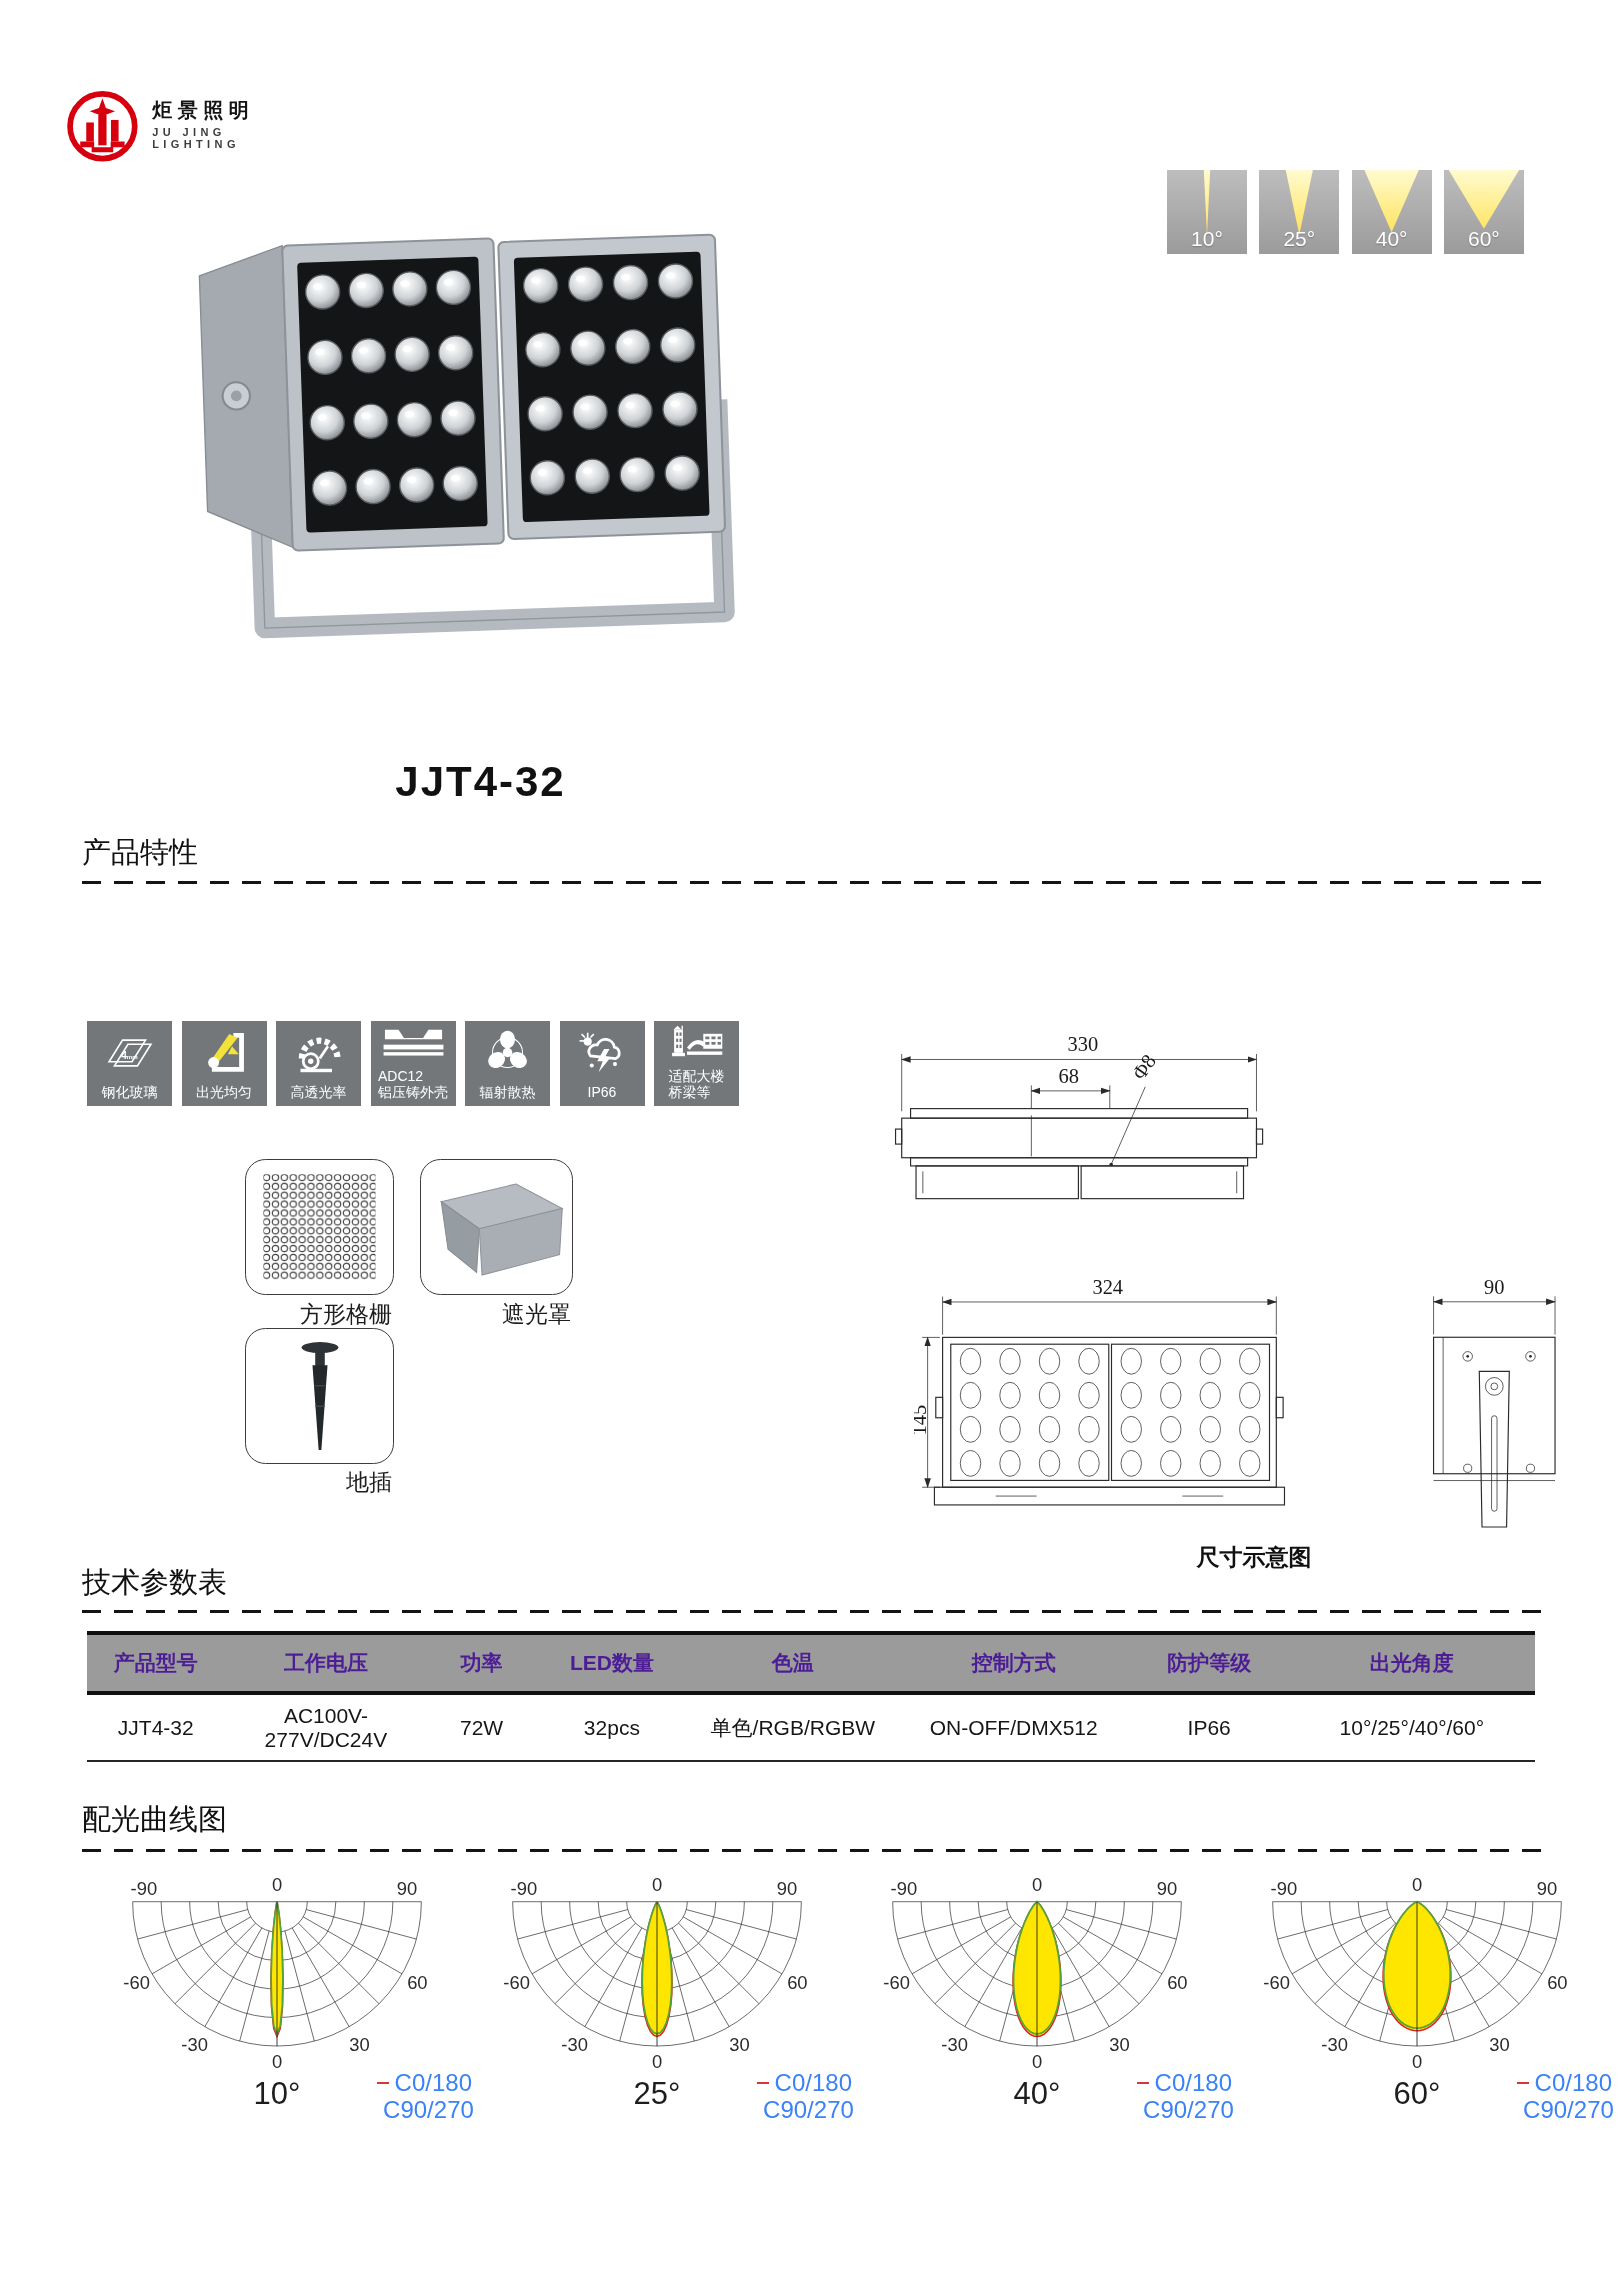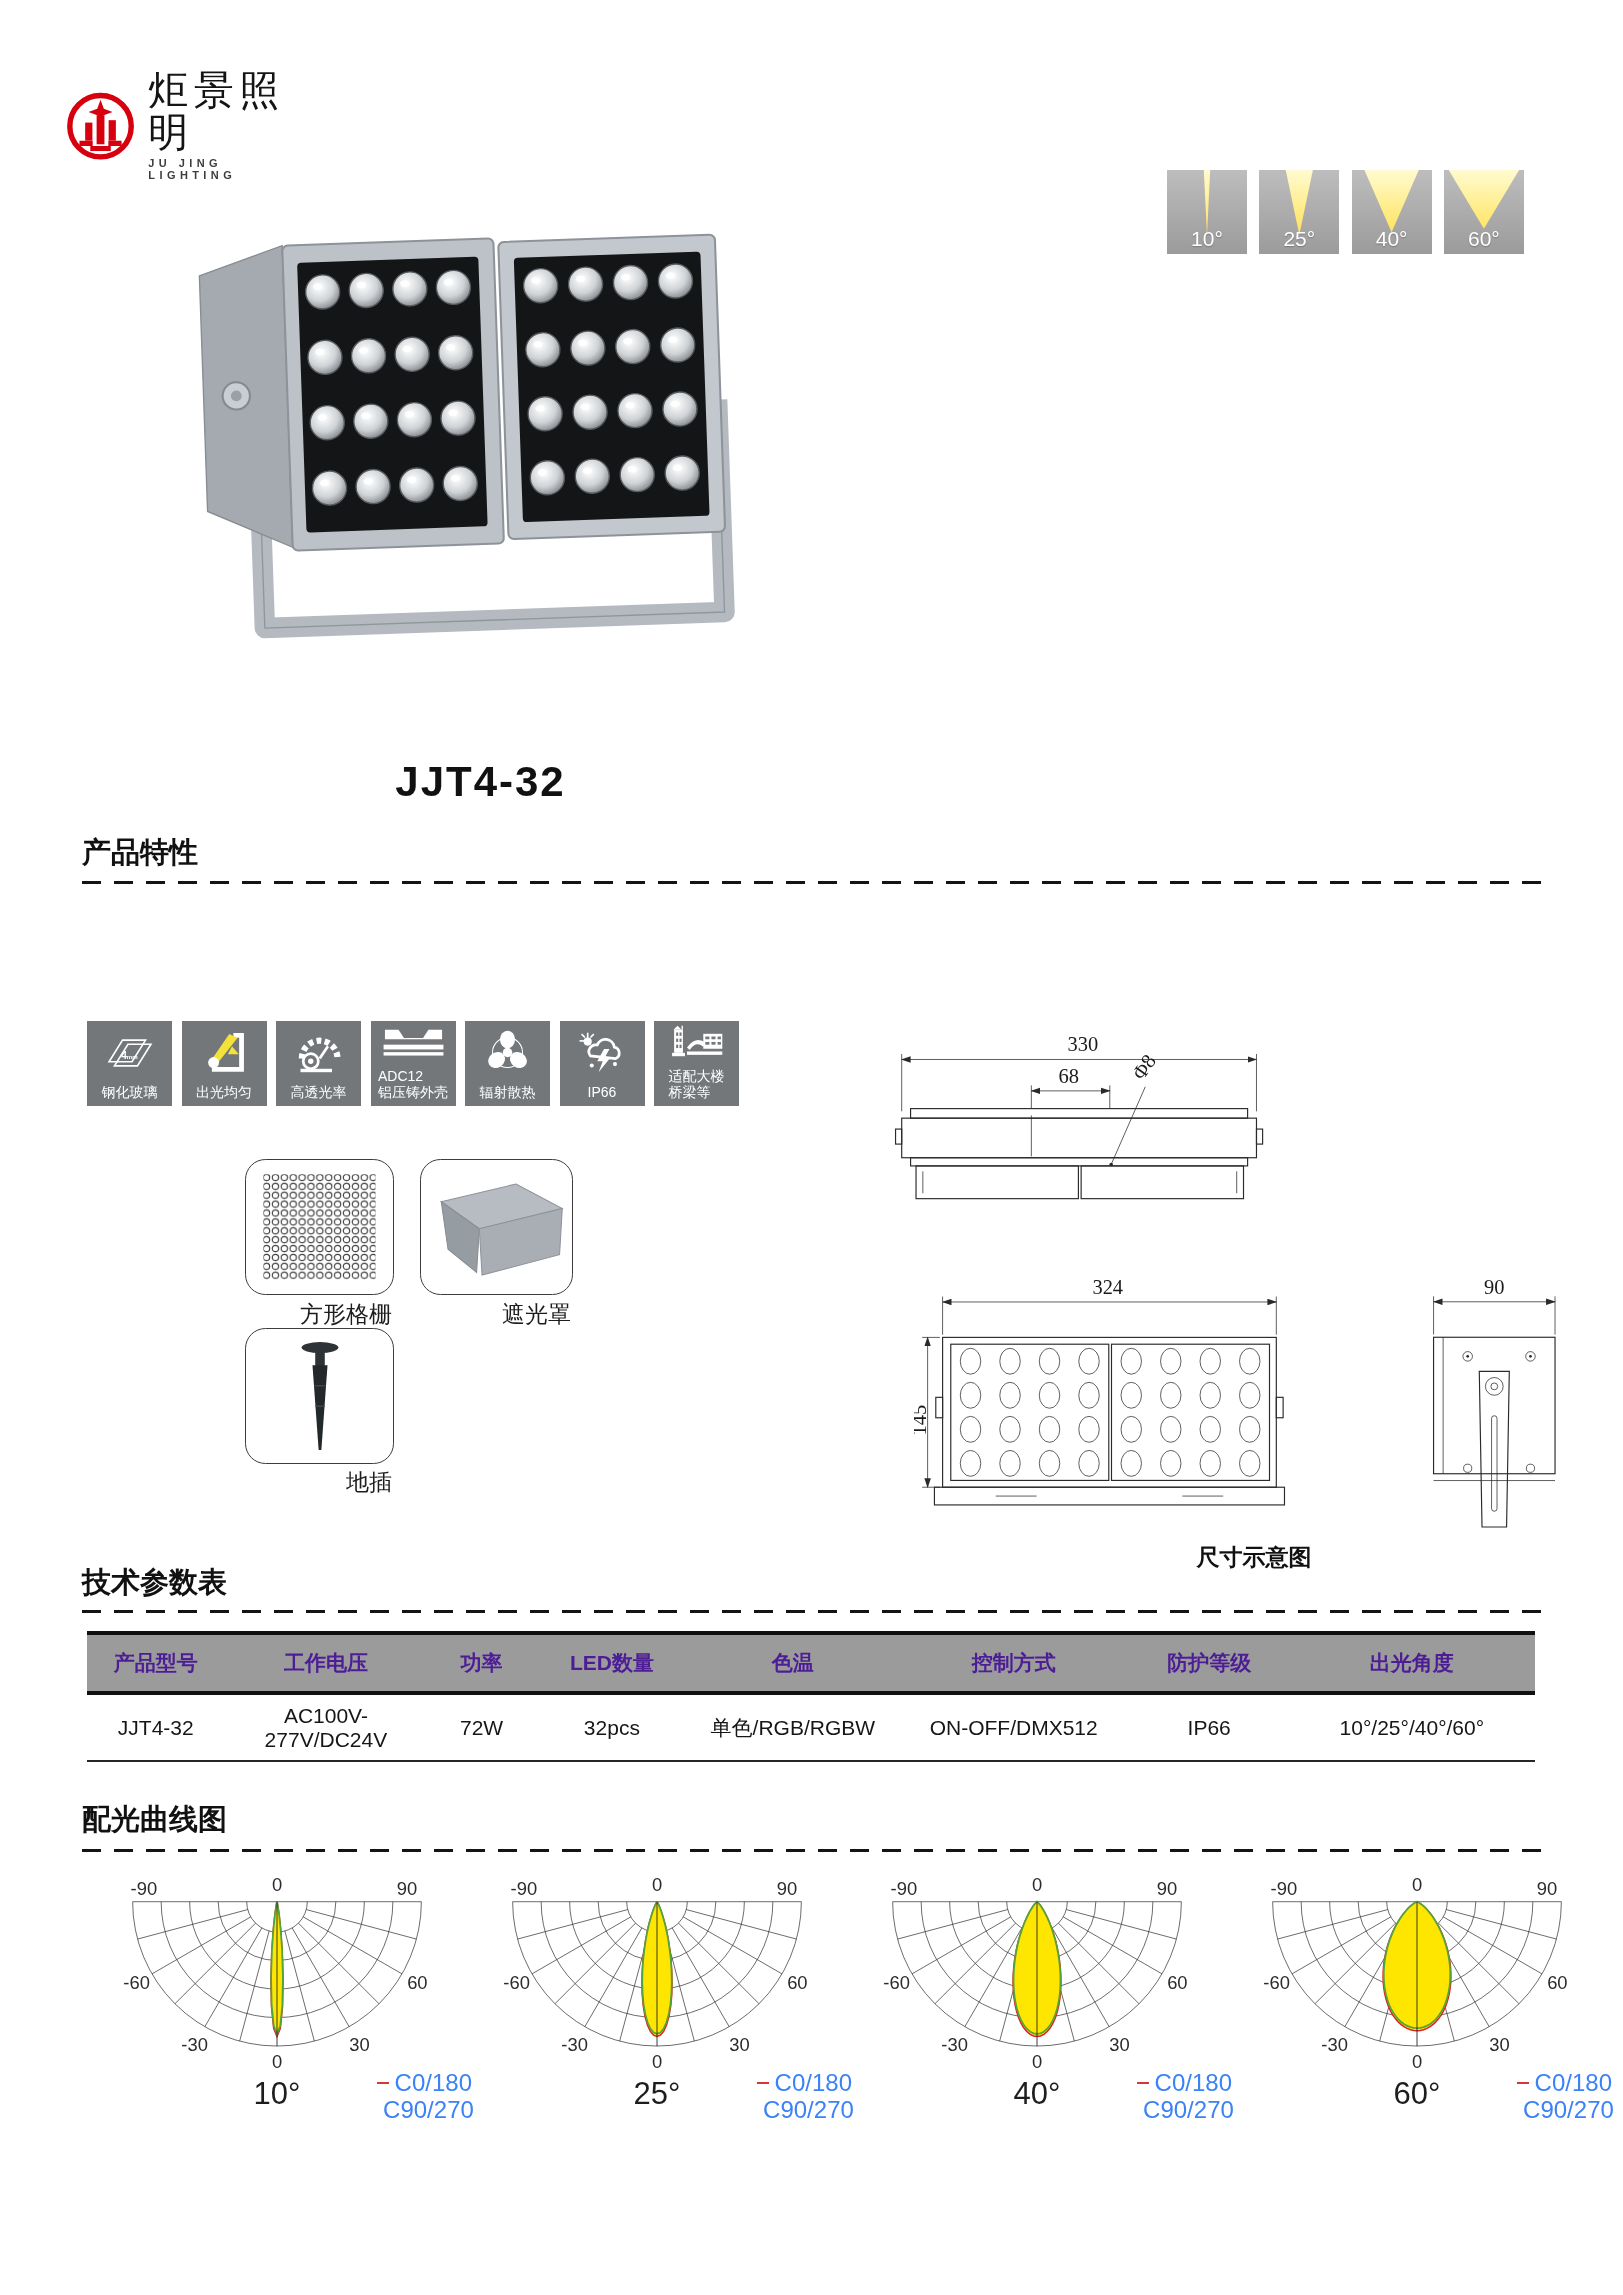--- a/index.html
+++ b/index.html
@@ -2,36 +2,36 @@
 <html style="font-size:11px"><head>
 <meta charset="utf-8">
 <style>
   html,body{margin:0;padding:0;background:#888;}
   .page{position:relative;width:1623px;height:2295px;background:#ffffff;overflow:hidden;
         font-family:"Liberation Sans", sans-serif;color:#1c1c1c;}
   .abs{position:absolute;}
 
   
   .logo{left:65px;top:74px;width:245px;height:102px;display:flex;align-items:center;gap:12.3px;}
-  .logo-text .cn{font-size:40px;font-weight:400;letter-spacing:5.5px;color:#141414;line-height:1.05;}
+  .logo-text .cn{font-size:20px;font-weight:700;letter-spacing:5.5px;color:#141414;line-height:1.05;}
   .logo-text .en{font-size:11px;font-weight:700;letter-spacing:4.4px;color:#3d3d3d;margin-top:4.1px;}
 
   
   .beamrow{left:1167px;top:170px;display:flex;gap:12.3px;}
   .beamtile{position:relative;width:80px;height:84px;background:linear-gradient(180deg,#bdbdbd,#9b9b9b);overflow:hidden;}
   .beamcone{position:absolute;inset:0;background:linear-gradient(180deg,#fffbd0 0%,#ffed8a 45%,#ffd83e 100%);}
   .b10{clip-path:polygon(46% 0,54% 0,50% 78%);}
   .b25{clip-path:polygon(33% 0,67% 0,50% 77%);}
   .b40{clip-path:polygon(16% 0,84% 0,50% 74%);}
   .b60{clip-path:polygon(6% 0,94% 0,50% 70%);}
   .beamlabel{position:absolute;bottom:2.7px;width:100%;text-align:center;color:#fff;font-size:21px;font-weight:500;text-shadow:0 0.7px 1.4px rgba(0,0,0,.25);}
 
   
   .model-title{left:160px;top:758px;width:641px;text-align:center;font-size:42px;font-weight:800;letter-spacing:2px;color:#111;}
-  .section-h{font-size:29px;font-weight:700;color:#111;}
+  .section-h{font-size:29px;font-weight:400;color:#111;}
   .dashline{height:3.4px;background:repeating-linear-gradient(90deg,#141414 0 19px,transparent 19px 32px);}
 
   .bullets{left:82px;top:899px;width:968px;font-size:22.5px;color:#222;}
   .bullets .li{margin-bottom:14.3px;line-height:1.25;}
   .bullets .li::before{content:"●";font-size:15px;vertical-align:2px;margin-right:4.1px;}
 
   
   .badges{left:87px;top:1021px;display:flex;gap:9.5px;}
   .badge{width:85px;height:85px;background:#73777a;color:#fff;display:flex;flex-direction:column;
          align-items:center;justify-content:flex-end;padding-bottom:4.8px;box-sizing:border-box;}

